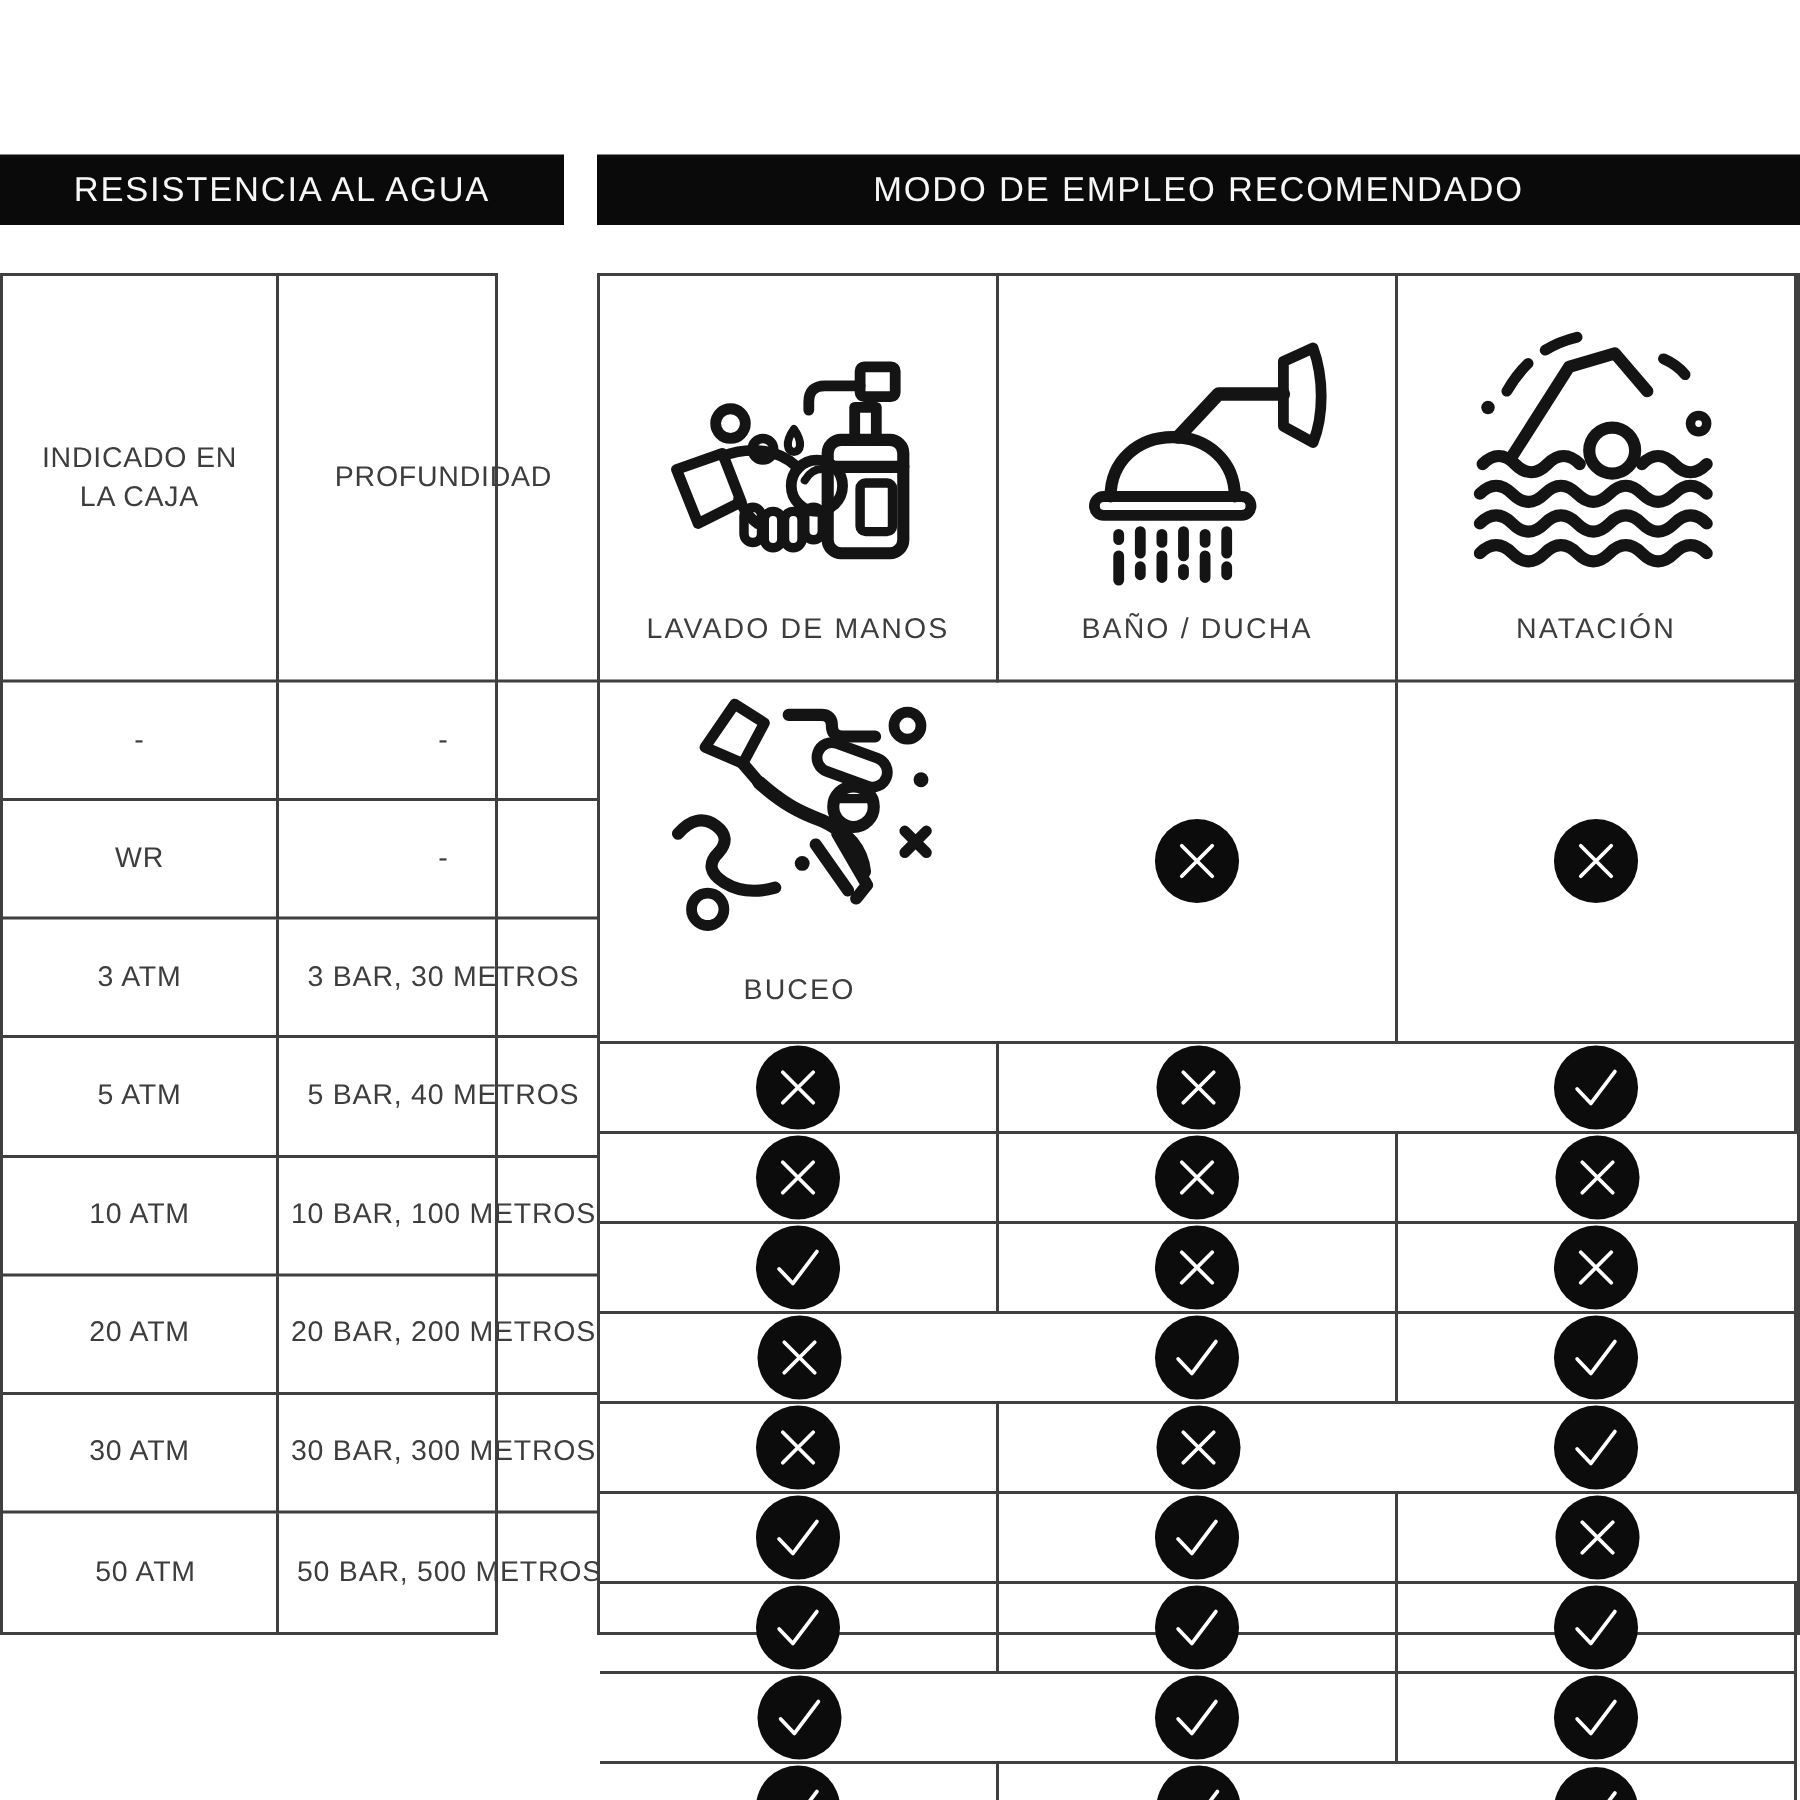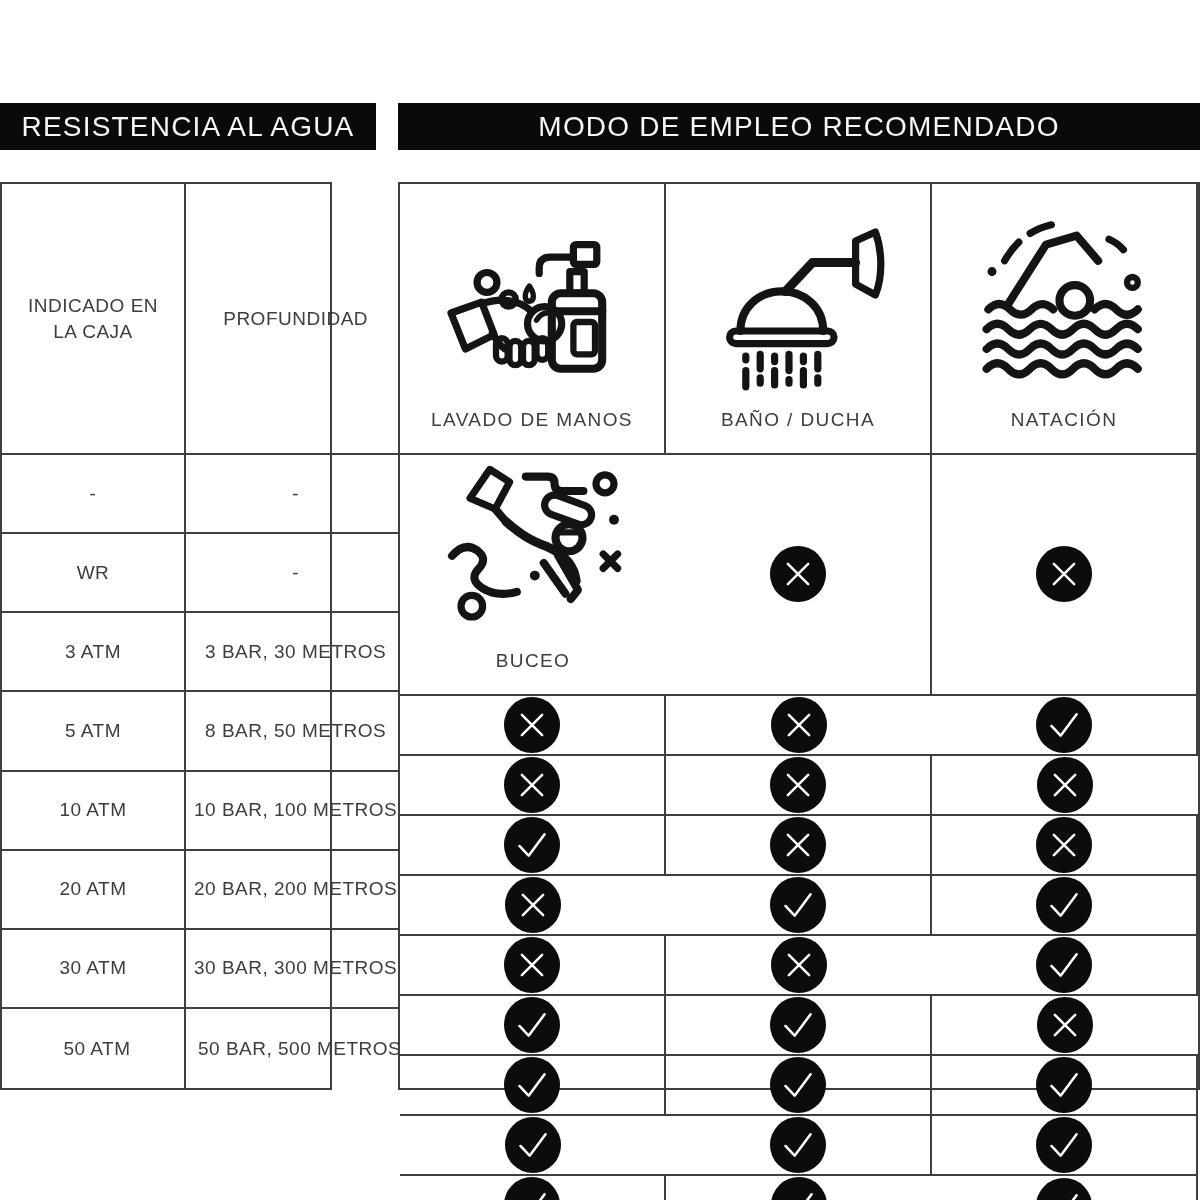--- a/index.html
+++ b/index.html
@@ -3,21 +3,21 @@
 <meta charset="utf-8">
 <style>
   html,body{margin:0;padding:0;background:#ffffff;}
   .canvas{
     position:relative;width:1200px;height:1200px;background:#ffffff;
     font-family:"Liberation Sans", sans-serif;color:var(--text,#3d3d3d);overflow:hidden;
   }
   .bar{
     position:absolute;top:103px;height:47px;background:var(--bar-bg,#0a0a0a);
     color:var(--bar-text,#f7f7f7);display:flex;align-items:center;justify-content:center;
-    font-size:28px;letter-spacing:1.2px;
+    font-size:23px;letter-spacing:1.2px;
   }
   .bar-left{left:0;width:376px;}
   .bar-right{left:398px;width:802px;}
   .tbl{
     position:absolute;top:182px;height:908px;border:2px solid var(--border,#3f3f3f);
     display:grid;background:#fff;box-sizing:border-box;
   }
   .tbl-left{left:0;width:332px;grid-template-columns:184px 1fr;grid-template-rows:271px repeat(8,1fr);}
   .tbl-right{left:398px;width:802px;grid-template-columns:repeat(3,1fr);grid-template-rows:271px repeat(8,1fr);}
   .cell{
@@ -51,21 +51,21 @@
   <div class="tbl tbl-left" id="left-table">
     <div class="cell">INDICADO EN LA CAJA</div>
     <div class="cell last-col">PROFUNDIDAD</div>
   <div class="cell nowrap">-</div>
       <div class="cell nowrap last-col">-</div>
       <div class="cell nowrap">WR</div>
       <div class="cell nowrap last-col">-</div>
       <div class="cell nowrap">3 ATM</div>
       <div class="cell nowrap last-col">3 BAR, 30 METROS</div>
       <div class="cell nowrap">5 ATM</div>
-      <div class="cell nowrap last-col">8 BAR, 50 METROS</div>
+      <div class="cell nowrap last-col">5 BAR, 40 METROS</div>
       <div class="cell nowrap">10 ATM</div>
       <div class="cell nowrap last-col">10 BAR, 100 METROS</div>
       <div class="cell nowrap">20 ATM</div>
       <div class="cell nowrap last-col">20 BAR, 200 METROS</div>
       <div class="cell nowrap">30 ATM</div>
       <div class="cell nowrap last-col">30 BAR, 300 METROS</div>
       <div class="cell nowrap last-row">50 ATM</div>
       <div class="cell nowrap last-col last-row">50 BAR, 500 METROS</div>
     </div>
 

